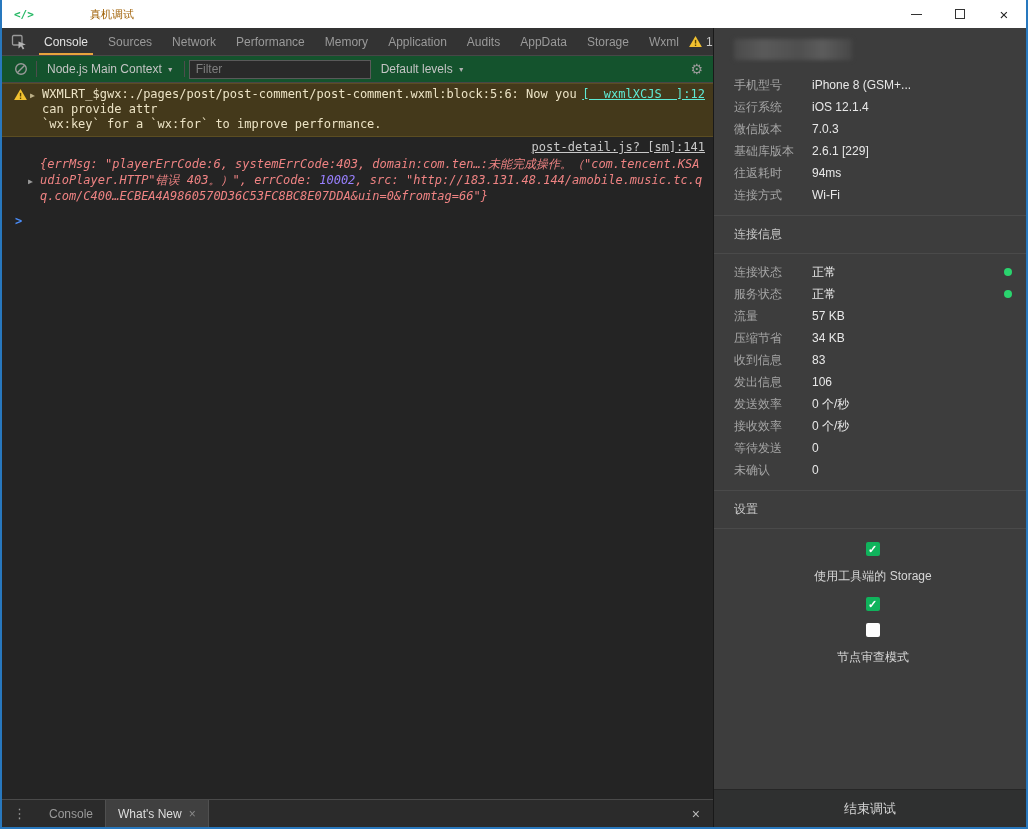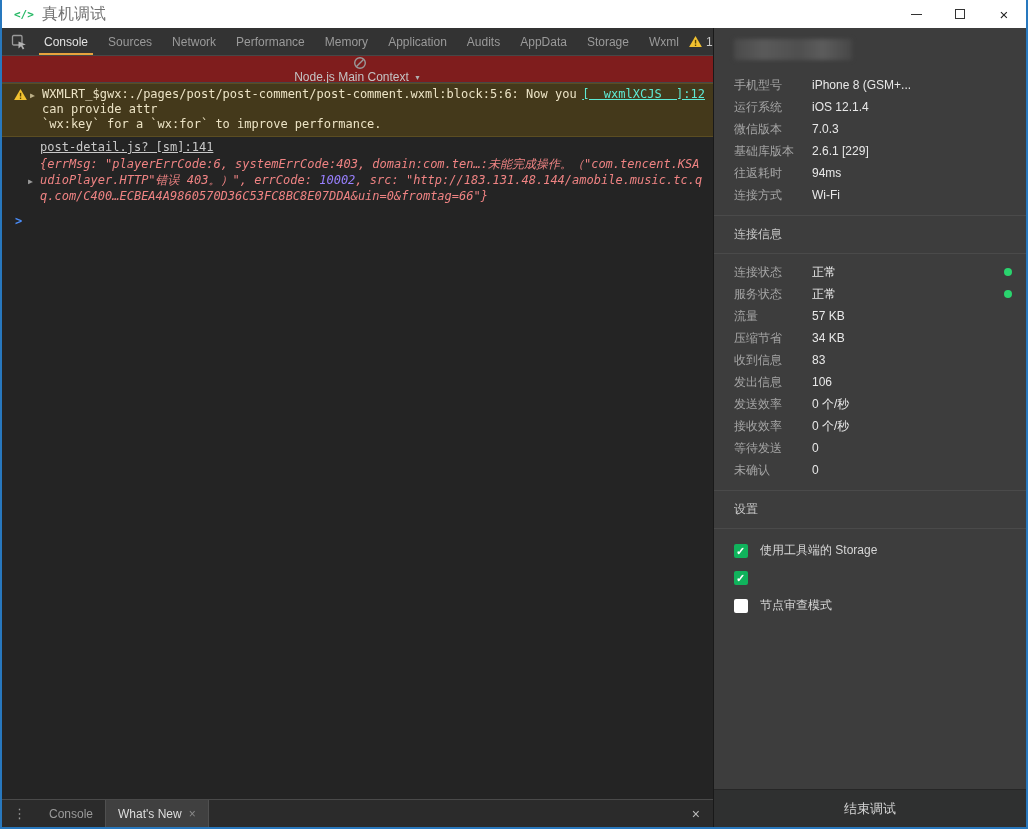--- a/index.html
+++ b/index.html
@@ -5,21 +5,21 @@
   * { margin:0; padding:0; box-sizing:border-box; }
   html,body { width:1028px; height:829px; overflow:hidden; }
   body { font-family:"Liberation Sans", sans-serif; background:#242424; }
 
   .window { width:1028px; height:829px; display:flex; flex-direction:column;
             border-left:2px solid #2878be; border-right:2px solid #2878be; border-bottom:2px solid #2878be; }
 
   
   .titlebar { height:28px; background:#ffffff; display:flex; align-items:center; flex-shrink:0; }
   .app-icon { font-family:"DejaVu Sans Mono",monospace; color:#25b864; font-weight:bold; font-size:11px; margin:0 8px 0 12px; }
-  .titlebar-title { font-size:16px; color:#737373; }
+  .titlebar-title { font-size:11px; color:#a16207;margin-left:48px; }
   .win-controls { margin-left:auto; display:flex; height:100%; }
   .win-btn { width:44px; height:100%; display:flex; align-items:center; justify-content:center; color:#333; cursor:default; }
   .min-glyph { width:11px; height:1px; background:#333; display:block; }
   .max-glyph { width:10px; height:10px; border:1px solid #333; display:block; }
   .close-glyph { font-size:15px; line-height:1; color:#222; }
 
   
   .main { flex:1; display:flex; overflow:hidden; }
   .devtools { width:712px; flex-shrink:0; display:flex; flex-direction:column; background:#242424; border-right:1px solid #191919; }
 
@@ -28,38 +28,38 @@
   .inspect-wrap { padding:0 7px 0 9px; display:flex; align-items:center; }
   .vsep { width:1px; height:16px; background:#4d4d4d; }
   .tab { padding:0 10px; height:100%; display:flex; align-items:center; position:relative; cursor:default; }
   .tab.active { color:#e2e2e2; }
   .tab.active::after { content:""; position:absolute; left:5px; right:5px; bottom:0; height:2px; background:#e8a33d; }
   .tabbar-right { margin-left:auto; display:flex; align-items:center; gap:6px; padding-right:6px; }
   .warn-badge { display:flex; align-items:center; gap:4px; color:#c8c8c8; }
   .overflow-dots { color:#9a9a9a; font-size:13px; padding:0 6px; }
 
   
-  .ctoolbar { height:27px; background:#7f1d1d; border-bottom:1px solid #474747; display:flex; align-items:center; font-size:12px; color:#c4c4c4; flex-shrink:0;flex-direction:column; }
+  .ctoolbar { height:27px; background:#14532d; border-bottom:1px solid #474747; display:flex; align-items:center; font-size:12px; color:#c4c4c4; flex-shrink:0; }
   .clear-wrap { padding:0 8px 0 12px; display:flex; align-items:center; }
   .selector { display:flex; align-items:center; gap:5px; padding:0 10px; }
   .caret { font-size:7px; color:#b0b0b0; }
   .filter-input { width:182px; height:19px; background:#2a2a2a; border:1px solid #5a5a5a; color:#cccccc; font-size:12px; padding:0 6px; margin-left:4px; outline:none; font-family:"Liberation Sans",sans-serif; }
   .filter-input::placeholder { color:#7f7f7f; }
   .gear { margin-left:auto; padding:0 10px; color:#9a9a9a; font-size:14px; }
 
   
   .console-area { flex:1; font-family:"DejaVu Sans Mono",monospace; font-size:12px; overflow:hidden; }
 
   .warn-row { background:#44391b; border-top:1px solid #5b4d22; border-bottom:1px solid #5b4d22; color:#ece3c5; padding:3px 8px 4px 40px; line-height:15px; position:relative; }
   .warn-row .warn-icon { position:absolute; left:12px; top:5px; }
   .warn-row .expander { position:absolute; left:28px; top:4px; font-size:8px; color:#bdb088; }
   .warn-link { float:right; color:#5eead4; text-decoration:underline; white-space:pre; cursor:pointer; }
 
   .error-block { position:relative; padding:3px 8px 4px 38px; color:#ef8383; line-height:16px; }
-  .error-link-row { text-align:left; line-height:14px; margin-bottom:2px; }
+  .error-link-row { text-align:right; line-height:14px; margin-bottom:2px; }
   .error-link { color:#c8c8c8; text-decoration:underline; cursor:pointer; }
   .error-expander { position:absolute; left:26px; top:37px; font-size:8px; color:#9a9a9a; }
   .etext { font-style:italic; word-break:break-all; }
   .enum { color:#9980ff; }
 
   .prompt-row { padding:6px 0 0 13px; }
   .prompt-chevron { color:#4a8cf7; font-weight:bold; font-size:12px; }
 
   
   .drawer { height:28px; background:#2b2b2b; border-top:1px solid #4a4a4a; display:flex; align-items:center; font-size:12px; color:#9a9a9a; flex-shrink:0; font-family:"Liberation Sans",sans-serif; }
@@ -73,21 +73,21 @@
   .right-panel { flex:1; background:#3d3d3d; display:flex; flex-direction:column; font-size:12px; color:#e4e4e4; overflow:hidden; }
   .panel-body { flex:1; padding-top:8px; overflow:hidden; }
   .blur-name { margin:3px 0 14px 20px; width:118px; height:21px; border-radius:2px;
                background:linear-gradient(90deg,#4a4a4a,#5a5a5a 25%,#4f4f4f 55%,#5c5c5c 75%,#474747); filter:blur(2px); }
   .info-row { display:flex; align-items:center; padding:3px 14px 3px 20px; line-height:16px; }
   .info-label { width:78px; flex-shrink:0; color:#a5a5a5; }
   .info-value { color:#e8e8e8; }
   .status-dot { width:8px; height:8px; border-radius:50%; margin-left:auto; background:transparent; }
   .status-dot.on { background:#2ad46e; }
   .section-title { border-top:1px solid #4a4a4a; border-bottom:1px solid #4a4a4a; padding:10px 20px; margin:9px 0 7px; color:#c9c9c9; }
-  .cb-row { display:flex; align-items:center; gap:12px; padding:6px 14px 6px 20px; line-height:17px; }
+  .cb-row { display:flex; align-items:center; gap:12px; padding:6px 14px 6px 20px; line-height:17px;flex-direction:column; }
   .checkbox { width:14px; height:14px; background:#ffffff; border-radius:2px; flex-shrink:0; position:relative; cursor:pointer; }
   .checkbox.checked { background:#10b35c; }
   .checkbox.checked::after { content:"✓"; position:absolute; left:2px; top:0px; color:#ffffff; font-size:11px; font-weight:bold; line-height:14px; }
   .cb-label { color:#d6d6d6; }
   .end-bar { height:38px; background:#2f3030; border-top:1px solid #262626; display:flex; align-items:center; justify-content:center; color:#d4d4d4; font-size:13px; cursor:pointer; flex-shrink:0; }
 </style>
 </head>
 <body>
 
 <div class="window">

